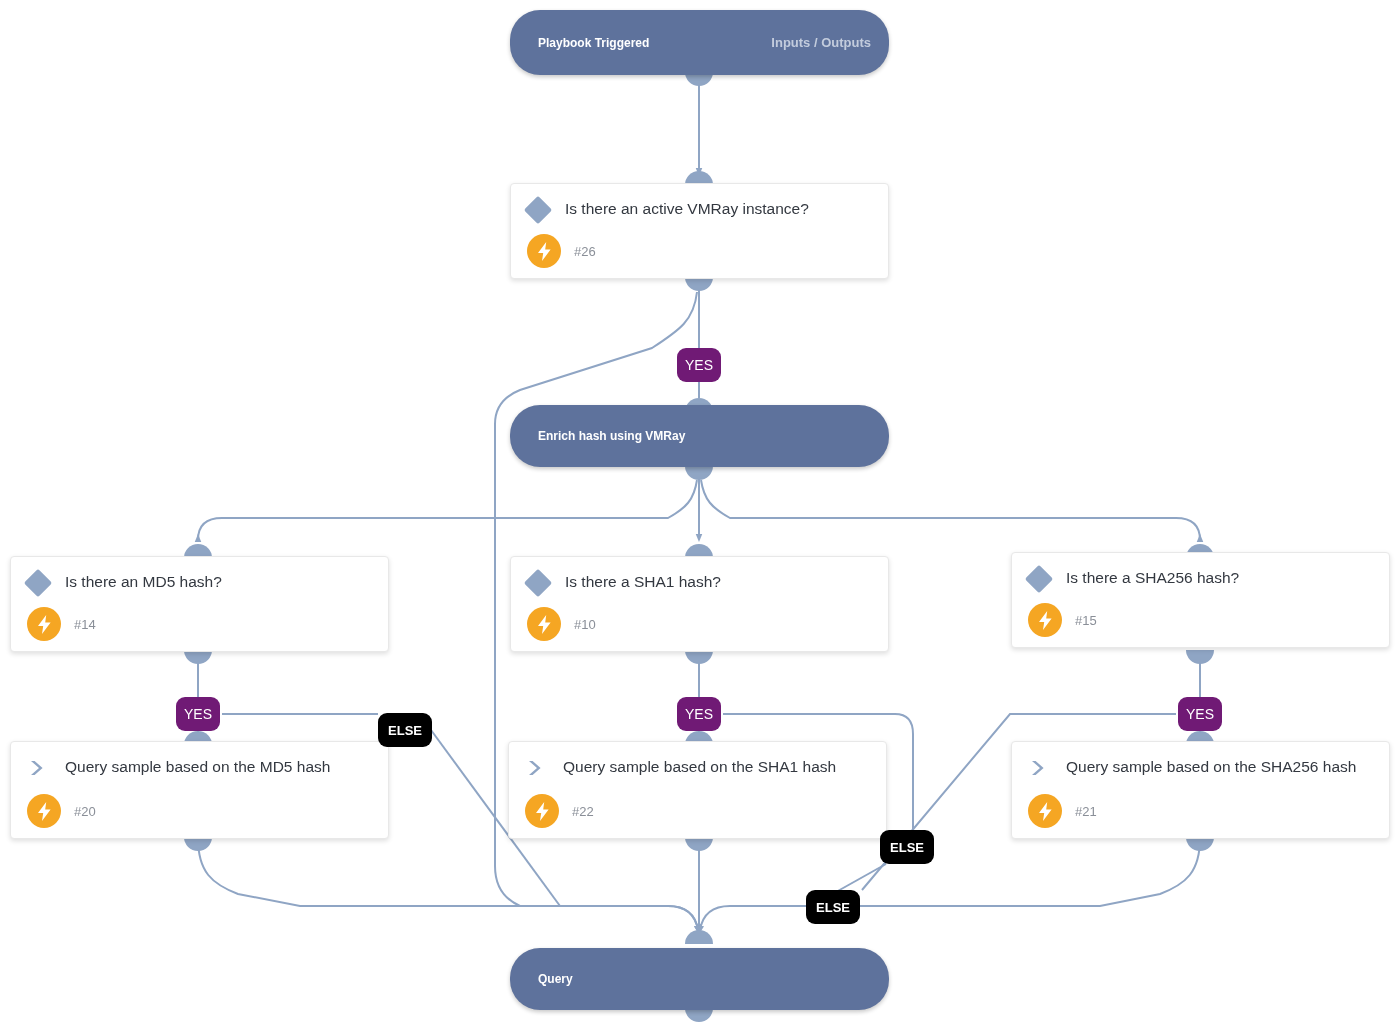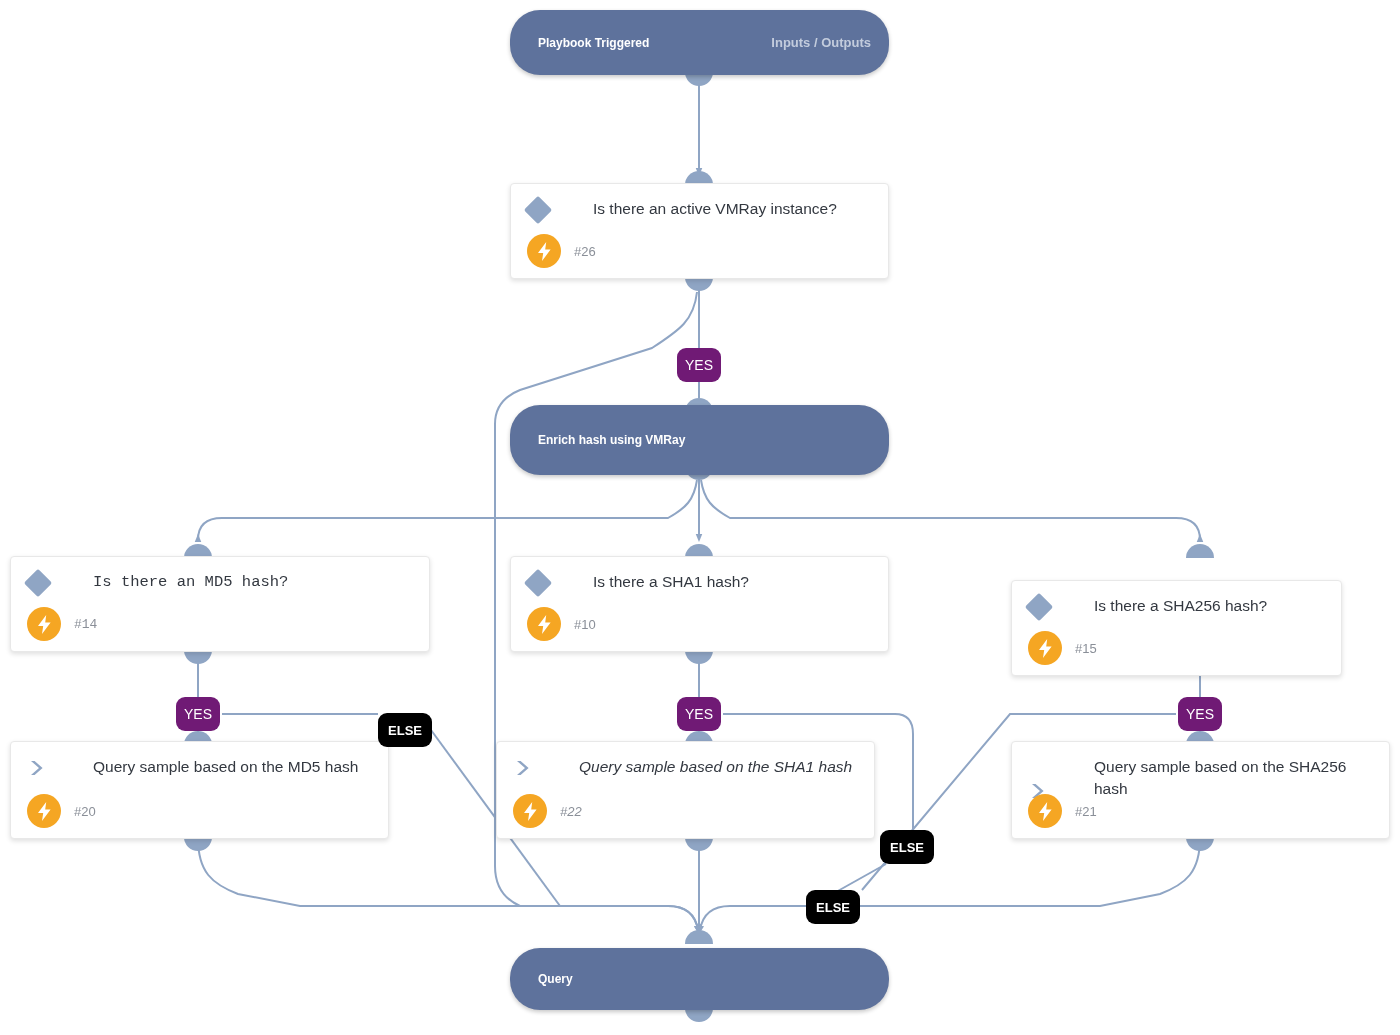--- a/index.html
+++ b/index.html
@@ -59,22 +59,21 @@
     position: absolute;
     box-sizing: border-box;
     background: #ffffff;
     border: 1px solid #e8e8e8;
     border-radius: 4px;
     box-shadow: 0 2px 5px rgba(0,0,0,0.13);
     z-index: 5;
   }
   .card-row {
     display: flex;
-    align-items: flex-end;
-    gap: 28px;
+    align-items: flex-start;
   }
   .card-icon {
     width: 54px;
     min-width: 54px;
     display: flex;
     justify-content: center;
     padding-top: 16px;
   }
   .card-title {
     font-size: 15.5px;
@@ -235,27 +234,27 @@
       <span class="card-num">#26</span>
     </div>
   </div>
 
   <div class="badge yes" style="left:677px; top:348px;">
     <span>YES</span>
   </div>
 
   <div class="port top" style="left:685px; top:398px;"></div>
   <div class="port bottom" style="left:685px; top:466px;"></div>
-  <div class="pill" style="left:510px; top:405px; width:379px; height:70px;">
+  <div class="pill" style="left:510px; top:405px; width:379px; height:62px;">
     <span class="pill-title">Enrich hash using VMRay</span>
   </div>
 
   <div class="port top" style="left:184px; top:544px;"></div>
   <div class="port bottom" style="left:184px; top:650px;"></div>
-  <div class="card" style="left:10px; top:556px; width:420px; height:96px;font-family:Liberation Mono, monospace;">
+  <div class="card" style="left:10px; top:556px; width:379px; height:96px;">
     <div class="card-row">
       <div class="card-icon">
         <span class="diamond-icon"></span>
       </div>
       <div class="card-title">Is there an MD5 hash?</div>
     </div>
     <div class="card-bottom">
       <div class="bolt">
         <svg width="15" height="19" viewBox="0 0 15 19">
           <path d="M9.2 0 L1 11 H6.2 L5 19 L13.6 7.6 H8.2 Z" fill="#ffffff"></path>
@@ -279,21 +278,21 @@
         <svg width="15" height="19" viewBox="0 0 15 19">
           <path d="M9.2 0 L1 11 H6.2 L5 19 L13.6 7.6 H8.2 Z" fill="#ffffff"></path>
         </svg>
       </div>
       <span class="card-num">#10</span>
     </div>
   </div>
 
   <div class="port top" style="left:1186px; top:544px;"></div>
   <div class="port bottom" style="left:1186px; top:650px;"></div>
-  <div class="card" style="left:1011px; top:580px; width:331px; height:96px;">
+  <div class="card" style="left:1011px; top:552px; width:379px; height:96px;">
     <div class="card-row">
       <div class="card-icon">
         <span class="diamond-icon"></span>
       </div>
       <div class="card-title">Is there a SHA256 hash?</div>
     </div>
     <div class="card-bottom">
       <div class="bolt">
         <svg width="15" height="19" viewBox="0 0 15 19">
           <path d="M9.2 0 L1 11 H6.2 L5 19 L13.6 7.6 H8.2 Z" fill="#ffffff"></path>
@@ -329,21 +328,21 @@
         <svg width="15" height="19" viewBox="0 0 15 19">
           <path d="M9.2 0 L1 11 H6.2 L5 19 L13.6 7.6 H8.2 Z" fill="#ffffff"></path>
         </svg>
       </div>
       <span class="card-num">#20</span>
     </div>
   </div>
 
   <div class="port top" style="left:685px; top:731px;"></div>
   <div class="port bottom" style="left:685px; top:837px;"></div>
-  <div class="card" style="left:496px; top:741px; width:379px; height:98px;font-style:italic;">
+  <div class="card" style="left:508px; top:741px; width:379px; height:98px;">
     <div class="card-row">
       <div class="card-icon">
         <svg class="chevron-icon" width="20" height="20" viewBox="0 0 20 20">
           <path d="M3 3 L11 10 L3 17 L6.6 17 L14.6 10 L6.6 3 Z" fill="#8fa5c4"></path>
         </svg>
       </div>
       <div class="card-title">Query sample based on the SHA1 hash</div>
     </div>
     <div class="card-bottom">
       <div class="bolt">

